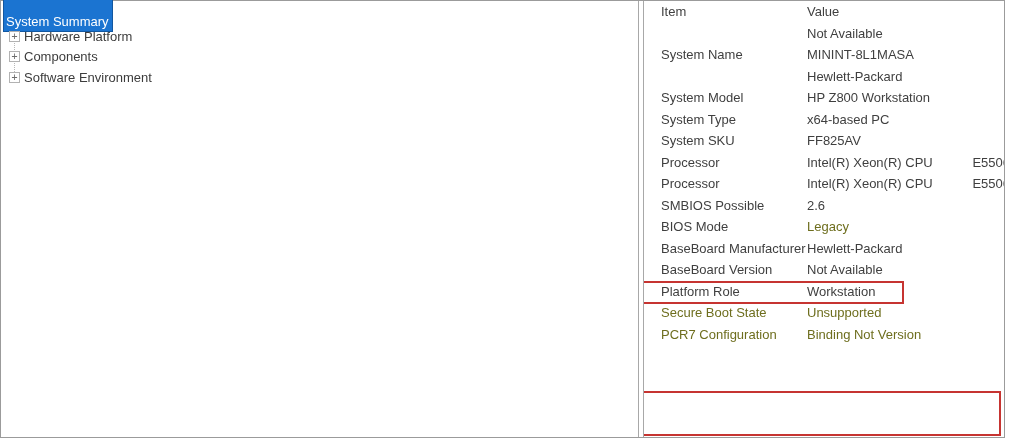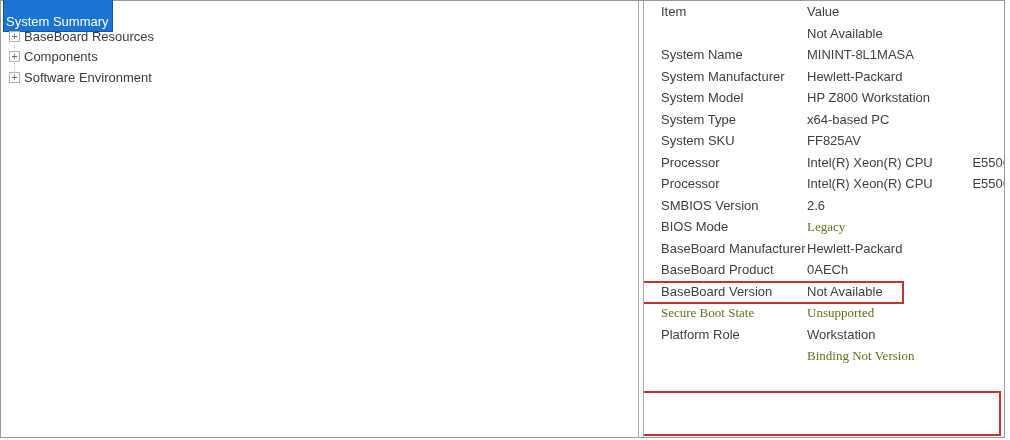--- a/index.html
+++ b/index.html
@@ -83,21 +83,21 @@
     white-space: pre;
   }
   .c-item {
     position: absolute; left: 17px; top: 0;
     white-space: pre;
   }
   .c-value {
     position: absolute; left: 163px; top: 0;
     white-space: pre;
   }
-  .olive { color: #6e6e1e; font-family: Liberation Serif, serif; }
+  .olive { color: #6e6e1e; }
   
   .redbox {
     position: absolute;
     border: 2px solid #c63431;
     background: transparent;
     pointer-events: none;
     z-index: 5;
   }
   .redbox.bios { left: -3px; top: 280px; width: 263px; height: 23px; }
   .redbox.secureboot { left: -3px; top: 390px; width: 360px; height: 45px; }
@@ -109,21 +109,21 @@
 
   <div class="tree-pane">
     <div class="tree-dotline"></div>
 
     <div class="tree-item root">
       <span class="sel-label">System Summary</span>
     </div>
 
     <div class="tree-item i1">
       <span class="expander">+</span>
-      <span>BaseBoard Resources</span>
+      <span>Hardware Platform</span>
     </div>
 
     <div class="tree-item i2">
       <span class="expander">+</span>
       <span>Components</span>
     </div>
 
     <div class="tree-item i3">
       <span class="expander">+</span>
       <span>Software Environment</span>
@@ -144,21 +144,20 @@
     <span class="c-value">Not Available</span>
   </div>
 
 
   <div class="drow">
     <span class="c-item">System Name</span>
     <span class="c-value">MININT-8L1MASA</span>
   </div>
 
   <div class="drow">
-    <span class="c-item">System Manufacturer</span>
     <span class="c-value">Hewlett-Packard</span>
   </div>
 
   <div class="drow">
     <span class="c-item">System Model</span>
     <span class="c-value">HP Z800 Workstation</span>
   </div>
 
   <div class="drow">
     <span class="c-item">System Type</span>
@@ -175,56 +174,53 @@
     <span class="c-value">Intel(R) Xeon(R) CPU           E5506</span>
   </div>
 
   <div class="drow">
     <span class="c-item">Processor</span>
     <span class="c-value">Intel(R) Xeon(R) CPU           E5506</span>
   </div>
 
 
   <div class="drow">
-    <span class="c-item">SMBIOS Version</span>
+    <span class="c-item">SMBIOS Possible</span>
     <span class="c-value">2.6</span>
   </div>
 
 
   <div class="drow">
     <span class="c-item">BIOS Mode</span>
     <span class="c-value olive">Legacy</span>
   </div>
 
   <div class="drow">
     <span class="c-item">BaseBoard Manufacturer</span>
     <span class="c-value">Hewlett-Packard</span>
   </div>
 
-  <div class="drow">
-    <span class="c-item">BaseBoard Product</span>
-    <span class="c-value">0AECh</span>
-  </div>
 
   <div class="drow">
     <span class="c-item">BaseBoard Version</span>
     <span class="c-value">Not Available</span>
   </div>
 
   <div class="drow">
+    <span class="c-item">Platform Role</span>
+    <span class="c-value">Workstation</span>
+  </div>
+
+  <div class="drow">
     <span class="c-item olive">Secure Boot State</span>
     <span class="c-value olive">Unsupported</span>
   </div>
 
   <div class="drow">
-    <span class="c-item">Platform Role</span>
-    <span class="c-value">Workstation</span>
-  </div>
-
-  <div class="drow">
+    <span class="c-item olive">PCR7 Configuration</span>
     <span class="c-value olive">Binding Not Version</span>
   </div>
 </div>
 
     <div class="redbox bios"></div>
     <div class="redbox secureboot"></div>
   </div>
 
 </div>
 

